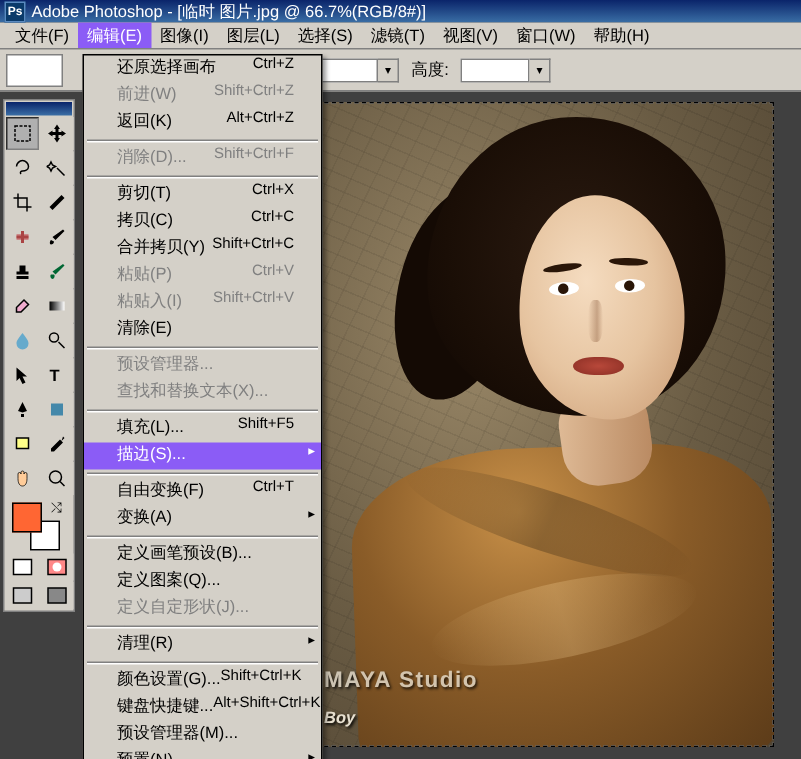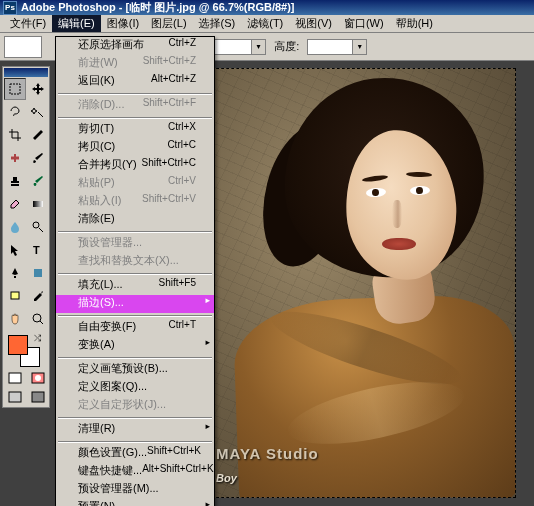--- a/index.html
+++ b/index.html
@@ -1,26 +1,26 @@
 <!DOCTYPE html>
 <html><head>
 <meta charset="utf-8">
 <style>
 *{margin:0;padding:0;box-sizing:border-box;font-family:"Microsoft YaHei",SimSun,Arial,sans-serif;font-size:11px;user-select:none}
 body{background:#404040;width:534px;height:506px;overflow:hidden;position:relative}
 .titlebar{height:15px;background:linear-gradient(#0a246a,#3a6ea5);color:#fff;display:flex;align-items:center;padding:0 3px}
 .titlebar .ps-icon{width:14px;height:14px;background:#0a3a6a;border:1px solid #5a8ac0;display:flex;align-items:center;justify-content:center;font-size:8px;font-weight:bold;color:#fff;margin-right:4px}
-.titlebar span{font-weight:bold}
+.titlebar span{font-weight:normal}
 .menubar{height:18px;background:#d4d0c8;display:flex;align-items:flex-end;padding:0 4px;border-bottom:1px solid #808080}
 .menubar .mi{padding:1px 6px;color:#000;cursor:default}
-.menubar .mi.open{background:#0f172a;color:#fff}
+.menubar .mi.open{background:#8b5cf6;color:#fff}
 .dropdown{position:absolute;left:55px;top:36px;width:160px;background:#d4d0c8;border:1px solid #000;box-shadow:2px 2px 3px rgba(0,0,0,.4);z-index:100}
 .dropdown .row{height:18px;display:flex;padding:0 18px 0 22px;position:relative;color:#000}
 .dropdown .row.disabled{color:#808080}
-.dropdown .row.hl{background:#d946ef;color:#fff}
+.dropdown .row.hl{background:#8b5cf6;color:#fff}
 .dropdown .row .lbl{flex:1;white-space:nowrap}
 .dropdown .row .sc{font-size:10px}
 .dropdown .row .arrow{position:absolute;right:4px;font-size:9px}
 .dropdown .sep{height:1px;margin:2px 2px;border-top:1px solid #808080;border-bottom:1px solid #fff}
 .optbar{height:28px;background:#d4d0c8;border-bottom:1px solid #808080;display:flex;align-items:center;padding:0 4px;gap:8px}
 .optbar .thumb{width:38px;height:22px;background:#fff;border:1px solid #808080}
 .optbar .lbl{color:#000}
 .optbar select{width:68px;height:18px;font-size:11px;background:#fff;border:1px solid #808080}
 .optbar input{width:46px;height:16px;background:#fff;border:1px solid #808080;font-size:10px}
 .optbar .dd{display:inline-flex;align-items:center}

